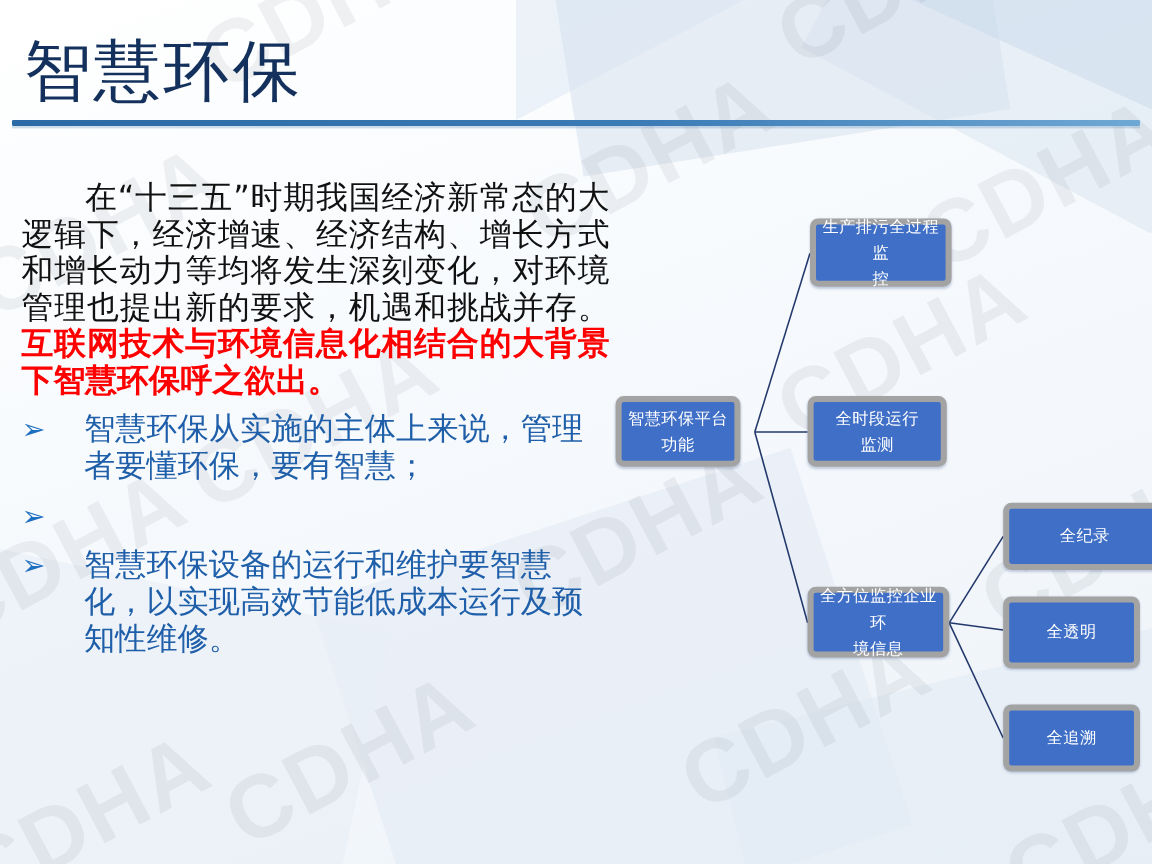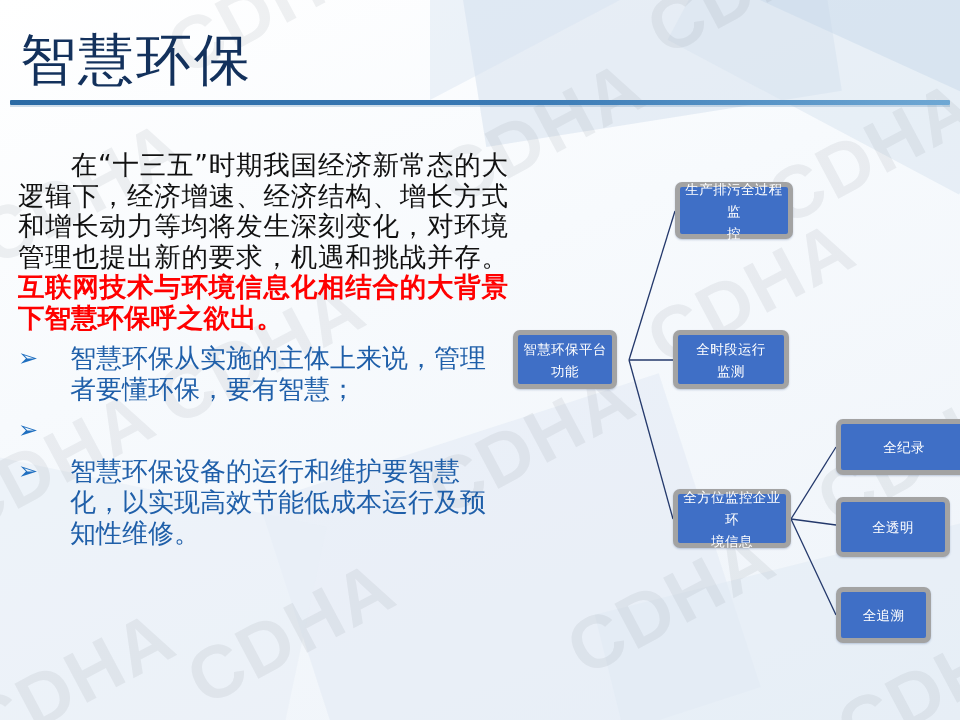--- a/index.html
+++ b/index.html
@@ -182,21 +182,21 @@
     box-sizing: border-box;
   }
   .node .ln { display: block; }
 
   #node-root   { left: 513px; top: 330px; width: 104px; height: 59px; }
   #node-prod   { left: 675px; top: 182px; width: 118px; height: 57px; }
   #node-time   { left: 673px; top: 330px; width: 116px; height: 59px; }
   #node-allmon { left: 673px; top: 489px; width: 118px; height: 59px; }
   #node-record { left: 836px; top: 419px; width: 136px; height: 56px; }
   #node-trans  { left: 836px; top: 497px; width: 114px; height: 60px; }
-  #node-trace  { left: 836px; top: 587px; width: 95px; height: 56px; }
+  #node-trace  { left: 836px; top: 587px; width: 114px; height: 56px; }
 </style>
 </head>
 <body>
 
 <div id="slide">
 
   <div class="bg-base"></div>
   <div class="bg-poly p1"></div>
   <div class="bg-poly p2"></div>
   <div class="bg-poly p3"></div>

